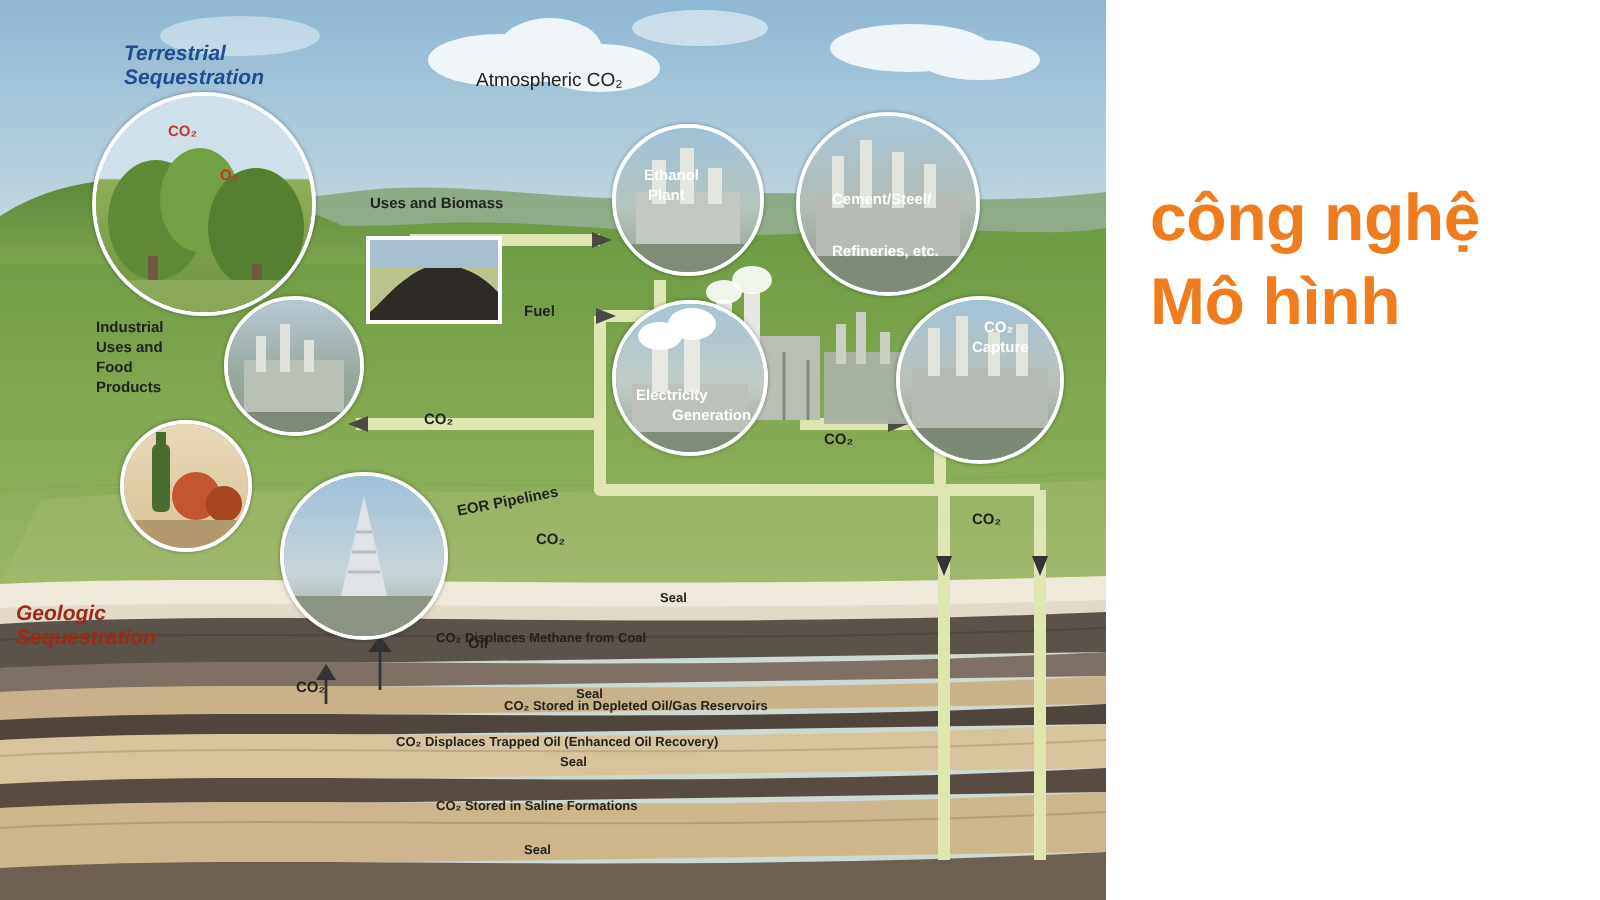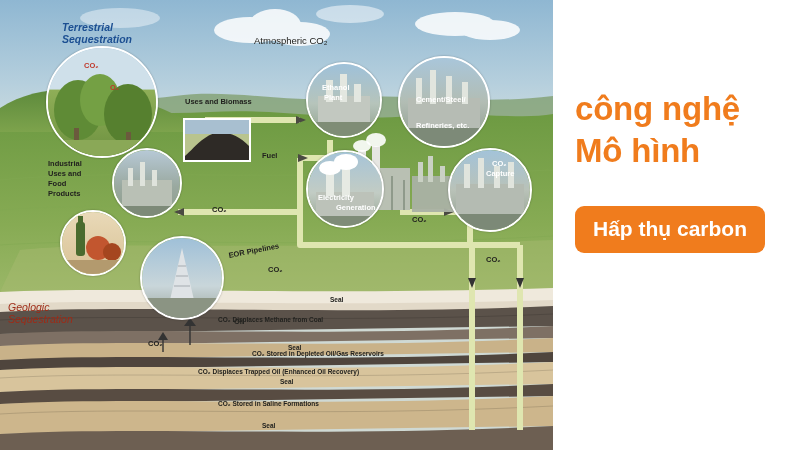--- a/index.html
+++ b/index.html
@@ -37,25 +37,25 @@
   }
   .diagram .lbl {
     position: absolute;
     font-family: "Liberation Sans", sans-serif;
     color: #22221f;
     white-space: nowrap;
     line-height: 1.1;
     pointer-events: none;
   }
   .lbl.white { color: #ffffff; }
-  .lbl.red { color: #9e2a16; font-style: italic; font-weight: normal; }
+  .lbl.red { color: #9e2a16; font-style: italic; font-weight: bold; }
   .lbl.blue { color: #1c4f92; font-style: italic; font-weight: bold; }
   .lbl.small { font-size: 6.5px; }
   .lbl.mid { font-size: 7.5px; }
-  .lbl.big { font-size: 9.5px; margin-left: 16px; }
+  .lbl.big { font-size: 9.5px; }
   .lbl.bold { font-weight: bold; }
 
   
   .circ {
     position: absolute;
     border-radius: 50%;
     border: 2px solid #ffffff;
     overflow: hidden;
     box-shadow: 0 0 2px rgba(0,0,0,0.35);
   }
@@ -396,18 +396,15 @@
     <div class="lbl small bold" style="left:218px; top:400px;">CO₂ Stored in Saline Formations</div>
   </div>
 
   <div class="divider"></div>
 
   <div class="right">
     <div class="headline">
       <div>công nghệ</div>
       <div>Mô hình</div>
     </div>
-    <div class="subbox">
-      <div class="subtext">Hấp thụ carbon</div>
-    </div>
   </div>
 
 </div>
 
 </body></html>

